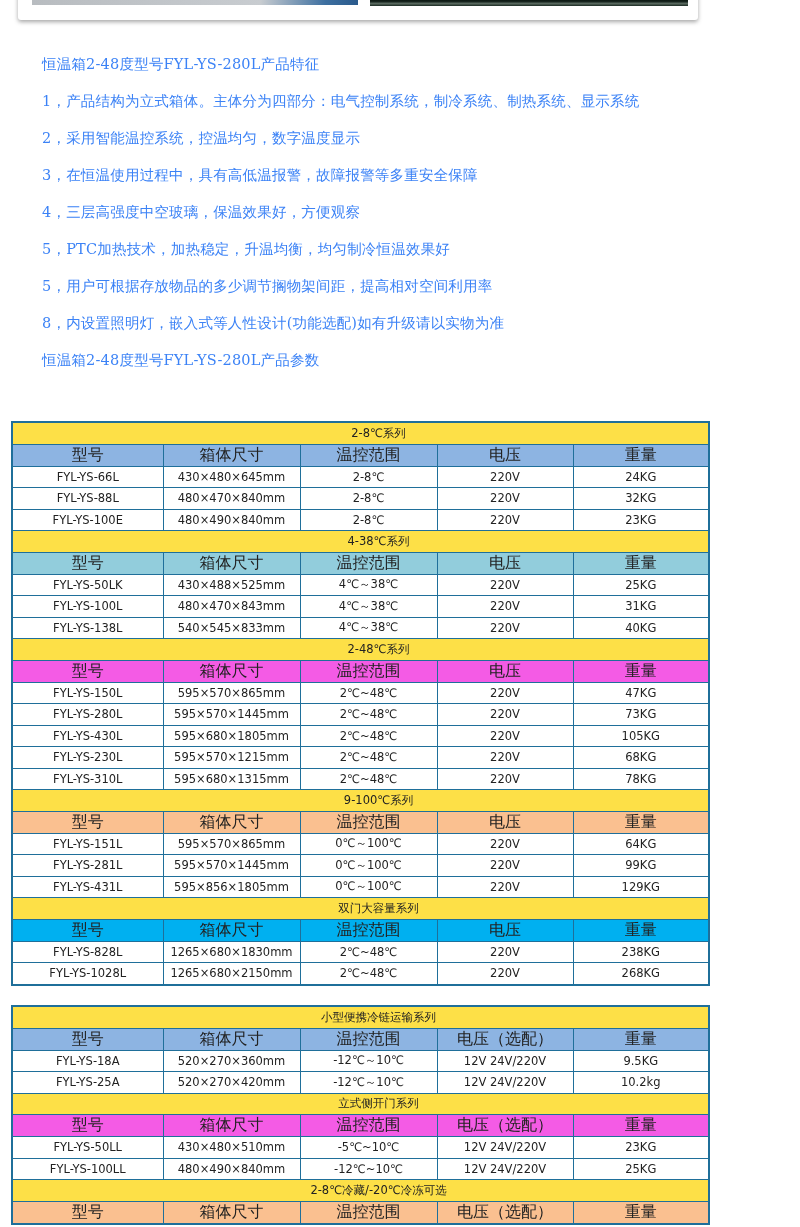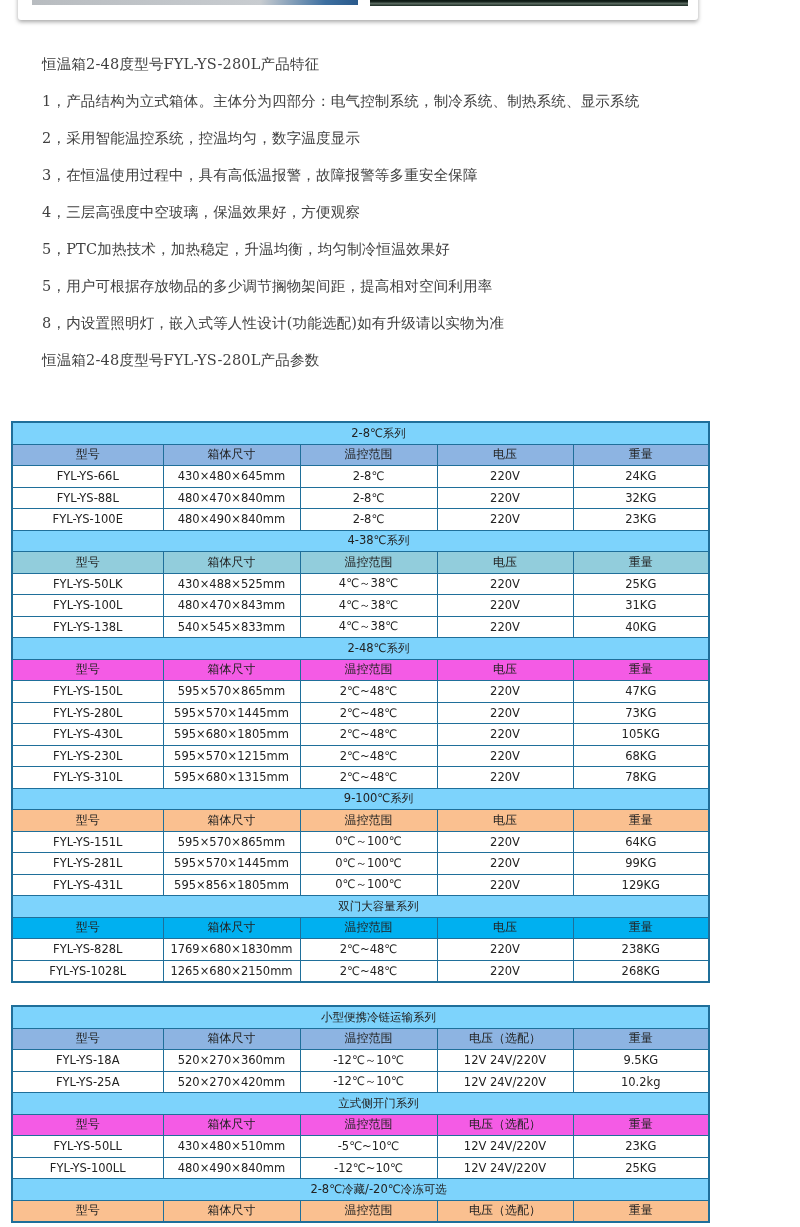--- a/index.html
+++ b/index.html
@@ -1,25 +1,25 @@
 <!DOCTYPE html>
 <html><head>
 <meta charset="utf-8">
 <style>
   html, body { margin:0; padding:0; background:#fff; }
   body { width:800px; height:1227px; overflow:hidden; position:relative; font-family:"DejaVu Serif","Liberation Serif",serif; color:#333; }
   .photo-frame { position:absolute; left:18px; top:-40px; width:680px; height:60px; background:#fff; box-shadow:0 2px 4px rgba(0,0,0,0.35); border-radius:0 0 3px 3px; }
   .photo-left { position:absolute; left:14px; top:30px; width:326px; height:15px; background:linear-gradient(90deg,#b8bcc0 0%,#c8ccd0 70%,#3d6fa0 90%,#2a5a8c 100%); }
   .photo-right { position:absolute; left:352px; top:30px; width:318px; height:16px; background:linear-gradient(180deg,#1a2a22 0%,#0d1a14 70%,#5a6a60 85%,#1a2a22 100%); }
   .features { position:absolute; left:42px; top:46px; width:740px; }
-  .feat-line { font-size:14.5px; line-height:37px; height:37px; white-space:nowrap; color:#404040; letter-spacing:0.2px; }
+  .feat-line { font-size:14.5px; line-height:37px; height:37px; white-space:nowrap; color:#3b82f6; letter-spacing:0.2px; }
   table.spec { position:absolute; left:11px; width:697px; border-collapse:collapse; table-layout:fixed; font-family:"DejaVu Sans","Liberation Sans",sans-serif; font-size:11.5px; color:#222; border:2px solid #1f6f9a; }
   table.spec td { border:1px solid #1f6f9a; text-align:center; height:20.5px; padding:0; white-space:nowrap; overflow:hidden; }
-  table.spec tr.series td { background:#7dd3fc; border-left:none; border-right:none;padding-left:36px; }
-  table.spec tr.hdr td { font-size:12px; }
+  table.spec tr.series td { background:#fde047; border-left:none; border-right:none;padding-left:36px; }
+  table.spec tr.hdr td { font-size:16px; }
   #table1 { top:421px; }
   #table2 { top:1005px; }
   col.c1 { width:151px; } col.c2 { width:137px; } col.c3 { width:137px; } col.c4 { width:136px; } col.c5 { width:136px; }
 </style>
 </head>
 <body>
 
 <div class="photo-frame">
   <div class="photo-left"></div>
   <div class="photo-right"></div>
@@ -189,21 +189,21 @@
       </tr>
       <tr class="hdr">
         <td style="background: rgb(0, 176, 240);">型号</td>
         <td style="background: rgb(0, 176, 240);">箱体尺寸</td>
         <td style="background: rgb(0, 176, 240);">温控范围</td>
         <td style="background: rgb(0, 176, 240);">电压</td>
         <td style="background: rgb(0, 176, 240);">重量</td>
       </tr>
       <tr>
         <td>FYL-YS-828L</td>
-        <td>1769×680×1830mm</td>
+        <td>1265×680×1830mm</td>
         <td>2℃~48℃</td>
         <td>220V</td>
         <td>238KG</td>
       </tr>
       <tr>
         <td>FYL-YS-1028L</td>
         <td>1265×680×2150mm</td>
         <td>2℃~48℃</td>
         <td>220V</td>
         <td>268KG</td>

